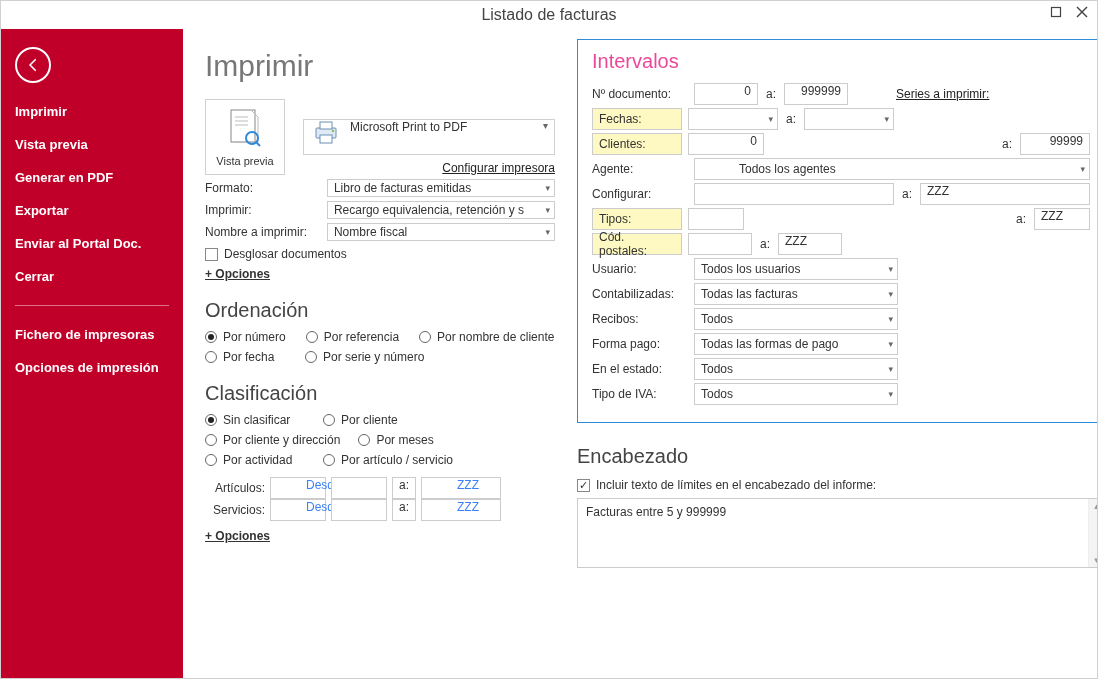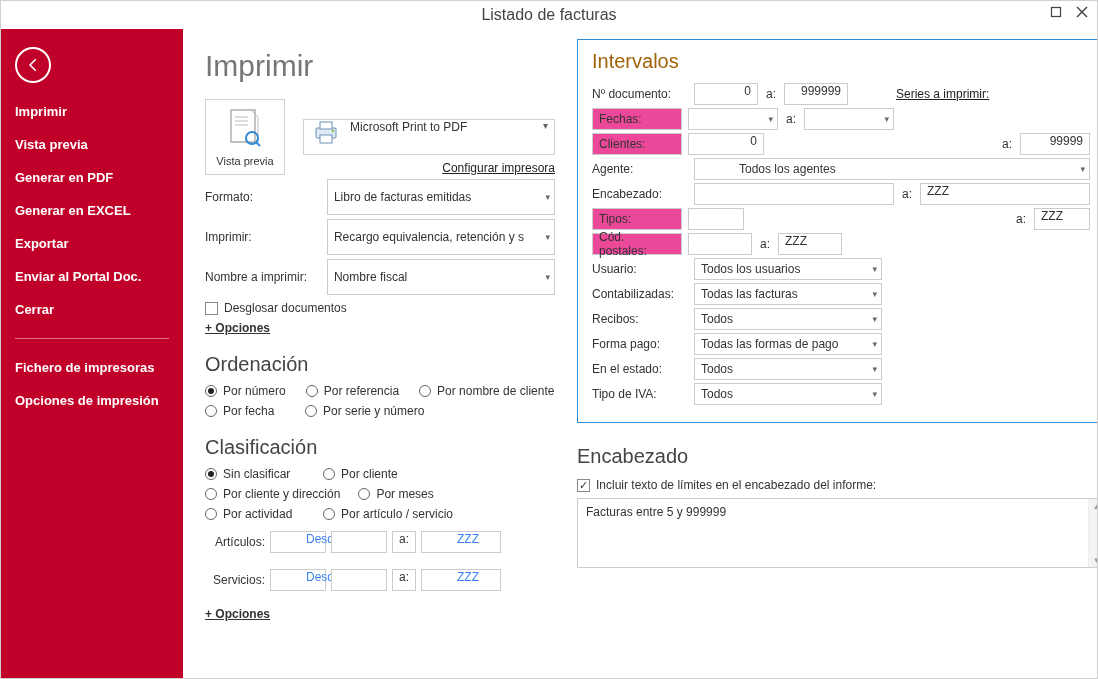--- a/index.html
+++ b/index.html
@@ -80,66 +80,66 @@
   }
   .printer-select .dd { position:absolute; right:6px; color:#666; font-size:10px; }
   .cfglink { text-align:right; margin-top:6px; font-size:12px; }
   .cfglink span, a.und { text-decoration: underline; cursor:pointer; color:#222; }
 
   h2.section { font-size: 20px; font-weight:400; color:#444; margin: 18px 0 8px 0; }
 
   .formrow { display:flex; align-items:center; margin: 4px 0; gap:18px; }
   .formrow .lbl { width: 110px; }
   .select {
-    border:1px solid #ccc; height:36px; padding:0 18px 0 6px;
+    border:1px solid #ccc; height:18px; padding:0 18px 0 6px;
     display:flex; align-items:center; font-size:12px; position:relative; background:#fff;
   }
   .select .arr { position:absolute; right:4px; font-size:9px; color:#666; }
   .w240 { width: 240px; }
   .chkrow { display:flex; align-items:center; gap:6px; margin:6px 0; }
   .chk { width:13px; height:13px; border:1px solid #888; display:inline-flex; align-items:center; justify-content:center; font-size:10px; }
   .chk.checked::after { content:"✓"; font-size:11px; line-height:11px; }
   .opcioneslink { margin-top:6px; font-weight:700; text-decoration:underline; cursor:pointer; }
 
   .radios { display:flex; flex-wrap:wrap; gap: 6px 20px; margin-top:4px; }
   .radio { display:flex; align-items:center; gap:6px; min-width: 80px; cursor:pointer; }
   .rdot { width:12px; height:12px; border:1px solid #666; border-radius:50%; display:inline-block; position:relative; }
   .rdot.sel::after { content:""; width:6px; height:6px; background:#222; border-radius:50%; position:absolute; top:2px; left:2px; }
 
-  .artrow { display:flex; align-items:center; gap:5px; margin:16px 0; }
+  .artrow { display:flex; align-items:center; gap:5px; margin:0 0; }
   .artrow .albl { width:60px; text-align:right; }
   .tinput { border:1px solid #ccc; height:22px; padding:0 6px; font-size:12px; background:#fff; }
   .tinput.ph { color:#3b82f6;padding-left:35px; }
   .w56 { width:56px;}
   .w80 { width:80px;}
   .alabel { width:16px; text-align:center; }
 
   
   .intervalos {
     border: 1px solid #2f8ad8;
     padding: 10px 14px 14px 14px;
   }
-  .intervalos h2.section { margin-top:0; margin-bottom:10px; color:#a16207; font-weight:500; }
+  .intervalos h2.section { margin-top:0; margin-bottom:10px; color:#ec4899; font-weight:500; }
   .irow { display:flex; align-items:center; margin: 3px 0; gap:6px; }
   .irow .ilbl { width: 96px; }
-  .irow .ilbl.btnlike { border:1px solid #ccc; height:22px; display:flex; align-items:center; padding:0 6px; width:90px; background:#ec4899; cursor:pointer;}
+  .irow .ilbl.btnlike { border:1px solid #ccc; height:22px; display:flex; align-items:center; padding:0 6px; width:90px; background:#fef9c3; cursor:pointer;}
   .spacer { flex:1; }
   .seriesspacer { width: 36px; }
   .rinput { border:1px solid #ccc; height:22px; padding:0 6px; font-size:12px; text-align:right; background:#fff;}
   .linput { border:1px solid #ccc; height:22px; padding:0 6px; font-size:12px; background:#fff;}
   .iw56 { width:56px;}
   .iw64 { width:64px;}
   .iw70 { width:70px;}
   .iw76 { width:76px;}
   .iw170 { width:170px;}
   .iw200 { width:200px;}
   .dropdown { border:1px solid #ccc; height:22px; padding:0 18px 0 6px; font-size:12px; display:flex; align-items:center; position:relative; background:#fff;}
   .dropdown .arr { position:absolute; right:4px; font-size:9px; color:#666;}
   .ddw90 { width:90px;}
-  .ddw220 { width:188px;}
+  .ddw220 { width:204px;}
   .ddwfull { flex:1;padding-left:44px;}
   .alab { width:14px; text-align:center; }
 
   h2.enc { font-size:20px; font-weight:400; color:#444; margin: 22px 0 10px 0; }
   .encarea {
     border:1px solid #ccc; height: 70px; padding:6px 8px; font-size:12px;
     position:relative; overflow:auto;
   }
   .scrollbar-fake {
     position:absolute; right:0; top:0; bottom:0; width:16px; background:#f4f4f4;
@@ -171,21 +171,20 @@
 <div class="layout">
   <div class="sidebar">
     <div class="backbtn">
       <svg viewBox="0 0 24 24" fill="none">
           <path d="M15 5l-7 7 7 7" stroke="#fff" stroke-width="2.2" stroke-linecap="round" stroke-linejoin="round"></path>
         </svg>
     </div>
     <div class="navitem">Imprimir</div>
     <div class="navitem">Vista previa</div>
     <div class="navitem">Generar en PDF</div>
-    <div class="navitem">Generar en EXCEL</div>
     <div class="navitem">Exportar</div>
     <div class="navitem">Enviar al Portal Doc.</div>
     <div class="navitem">Cerrar</div>
     <div class="navdiv"></div>
     <div class="navitem">Fichero de impresoras</div>
     <div class="navitem">Opciones de impresión</div>
   </div>
 
   <div class="main">
     <div class="cols">
@@ -354,21 +353,21 @@
 
           <div class="irow">
             <span class="ilbl">Agente:</span>
             <div class="dropdown ddwfull">
                 <span>Todos los agentes</span>
                 <span class="arr">▾</span>
               </div>
           </div>
 
           <div class="irow">
-            <span class="ilbl">Encabezado:</span>
+            <span class="ilbl">Configurar:</span>
             <div class="linput iw200" style="flex:1;"></div>
             <span class="alab">a:</span>
             <div class="linput iw170">ZZZ</div>
           </div>
 
           <div class="irow">
             <span class="ilbl btnlike">Tipos:</span>
             <div class="linput iw56"></div>
             <span class="spacer"></span>
             <span class="alab">a:</span>

